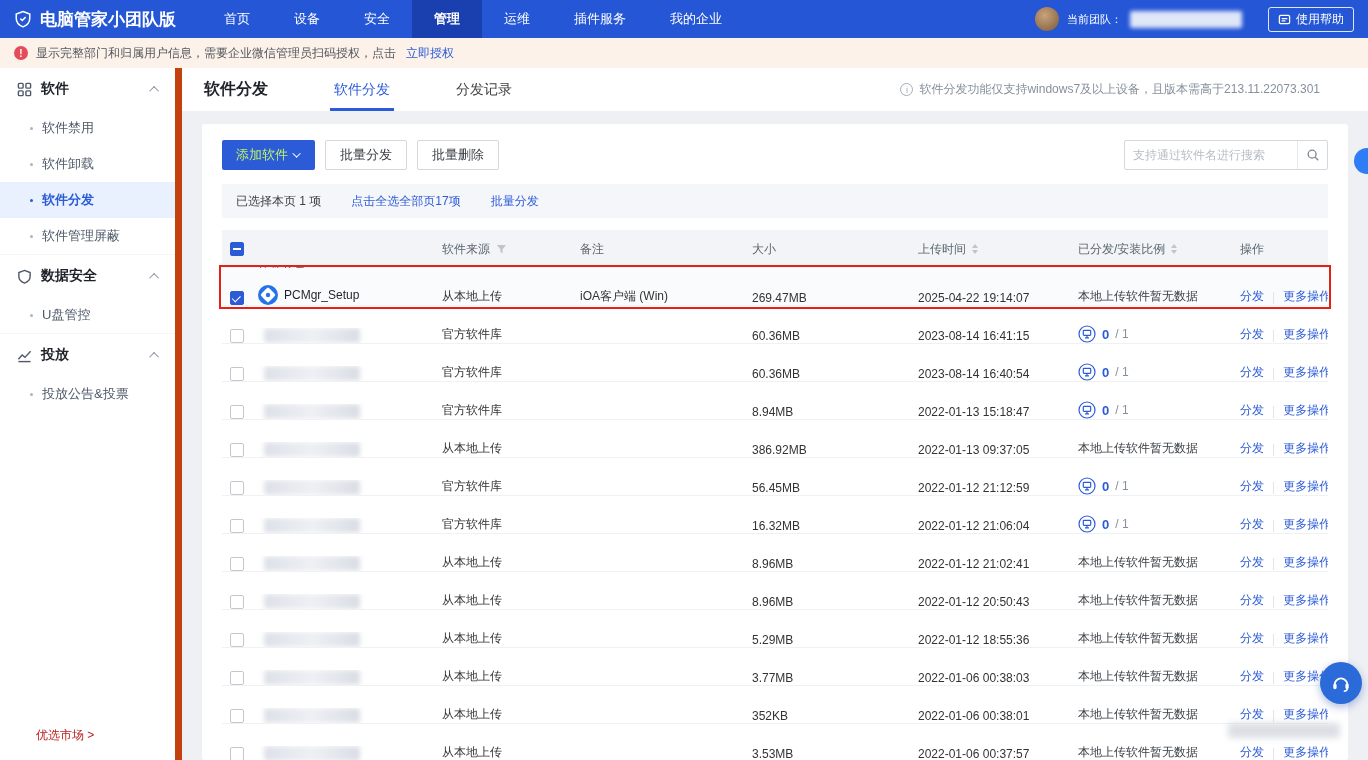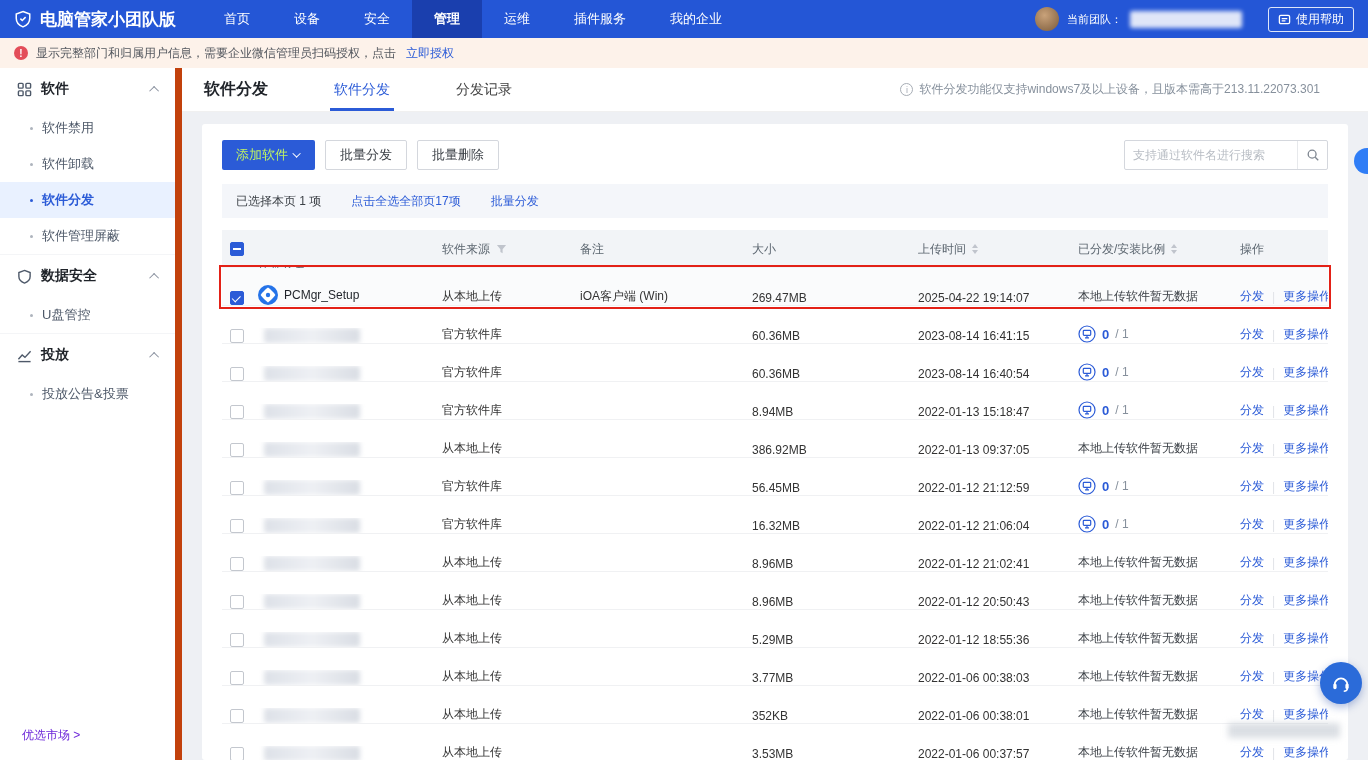--- a/index.html
+++ b/index.html
@@ -35,21 +35,21 @@
   
   .side-section { border-top: 1px solid #f4f5f7; }
   .side-section:first-child { border-top: none; }
   .side-head { height: 42px; display: flex; align-items: center; gap: 9px; padding: 0 16px; font-size: 14px; font-weight: bold; color: #1f2329; cursor: pointer; }
   .side-head .chev { margin-left: auto; width: 7px; height: 7px; border-left: 1.5px solid #8a919f; border-top: 1.5px solid #8a919f; transform: rotate(45deg) translateY(2px); }
   .side-item { height: 36px; display: flex; align-items: center; gap: 9px; padding-left: 30px; font-size: 13px; color: #4e5969; cursor: pointer; }
   .side-item .dot { width: 3px; height: 3px; border-radius: 50%; background: #aeb4bd; }
   .side-item.active { background: #e9f1ff; color: #2b5bd7; font-weight: bold; }
   .side-item.active .dot { background: #2b5bd7; }
   .side-icon { width: 16px; height: 16px; display: inline-flex; align-items: center; justify-content: center; }
-  .market-link { position: absolute; left: 22px; bottom: 16px; color: #6d28d9; font-size: 12px; cursor: pointer; }
+  .market-link { position: absolute; left: 36px; bottom: 16px; color: #b91c1c; font-size: 12px; cursor: pointer; }
 
   
   .page-header { height: 44px; background: #fff; display: flex; align-items: center; padding: 0 22px; border-bottom: 1px solid #f0f0f0; position: relative; }
   .page-title { font-size: 16px; font-weight: bold; color: #1f2329; margin-right: 66px; }
   .tabs { display: flex; gap: 66px; height: 100%; }
   .tab { line-height: 42px; font-size: 14px; color: #404040; position: relative; cursor: pointer; }
   .tab.active { color: #2b5bd7; }
   .tab.active::after { content: ""; position: absolute; left: -4px; right: -4px; bottom: 0; height: 3px; background: #2b5bd7; }
   .header-right { margin-left: auto; display: flex; align-items: center; gap: 6px; color: #86909c; font-size: 12px; padding-right: 26px; white-space: nowrap; }
   .info-icon { width: 13px; height: 13px; border: 1px solid #a7adb5; border-radius: 50%; display: inline-flex; align-items: center; justify-content: center; font-size: 9px; color: #a7adb5; font-style: normal; flex-shrink: 0; }

